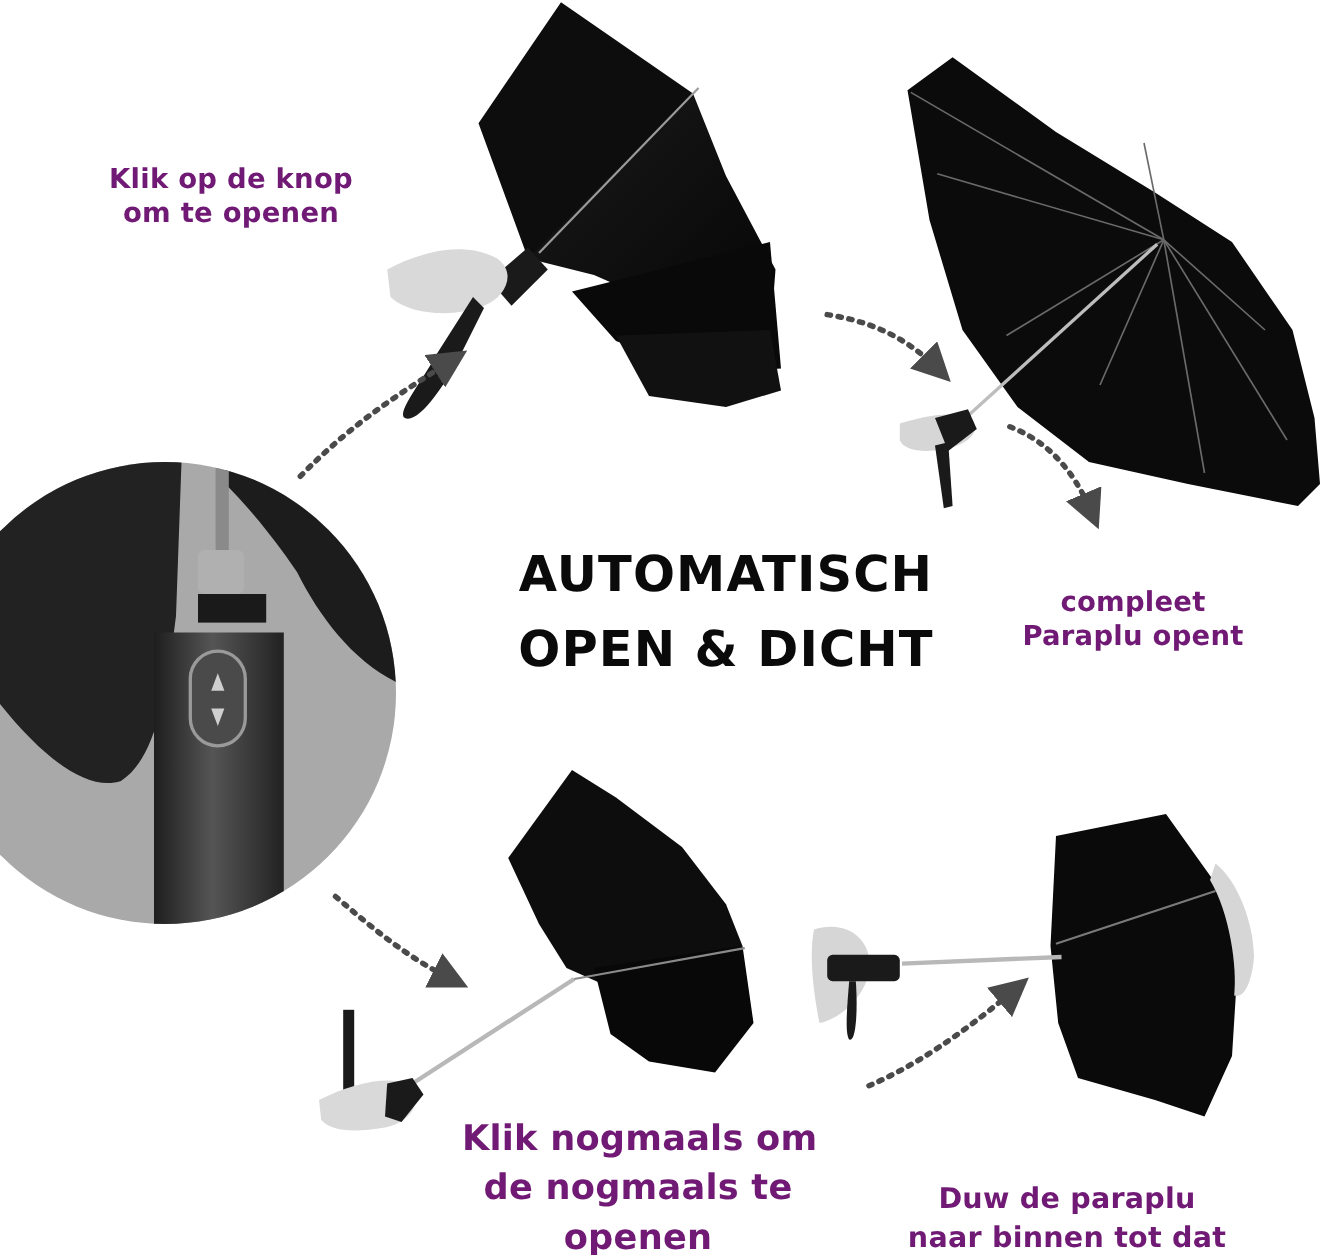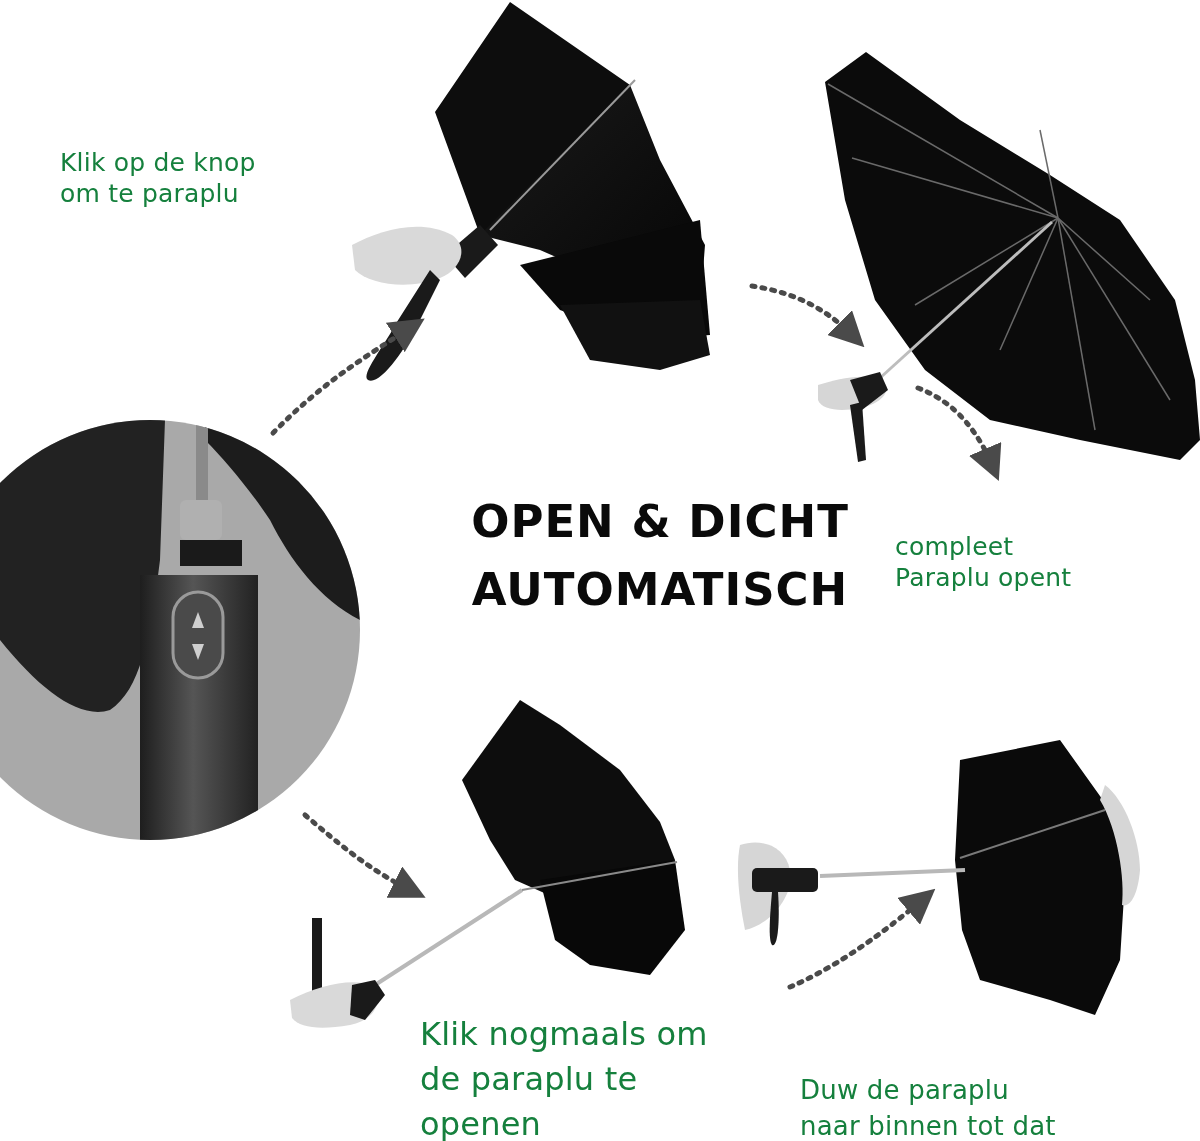--- a/index.html
+++ b/index.html
@@ -1,17 +1,17 @@
 <!DOCTYPE html>
 <html><head>
 <meta charset="utf-8">
 <style>
   html, body { margin: 0; padding: 0; background: #ffffff; }
   body { width: 1200px; height: 1141px; position: relative; overflow: hidden; font-family: "DejaVu Sans", "Liberation Sans", sans-serif; }
-  .caption { position: absolute; text-align: left; font-weight: normal; color: #15803d; line-height: 1.25; letter-spacing: 0.2px; }
+  .caption { position: absolute; text-align: center; font-weight: bold; color: #701a75; line-height: 1.25; letter-spacing: 0.2px; }
   .caption div { white-space: nowrap; }
   .cap-s { font-size: 25px; }
   .title { position: absolute; left: 440px; top: 488px; width: 440px; text-align: center; font-weight: bold; font-size: 45px; line-height: 1.5; color: #0a0a0a; letter-spacing: 1px; }
   .title div { white-space: nowrap; }
   svg.layer { position: absolute; left: 0; top: 0; }
 </style>
 </head>
 <body>
 
 <svg class="layer" width="1200" height="1141" viewBox="0 0 1200 1141">
@@ -105,35 +105,35 @@
     <path d="M273,433 C320,385 360,360 410,328" marker-end="url(#arrowHead)"></path>
     <path d="M752,286 C790,292 822,305 852,335" marker-end="url(#arrowHead)"></path>
     <path d="M918,388 C950,400 975,425 992,465" marker-end="url(#arrowHead)"></path>
     <path d="M305,815 C340,845 370,870 410,890" marker-end="url(#arrowHead)"></path>
     <path d="M790,987 C830,970 875,940 922,900" marker-end="url(#arrowHead)"></path>
   </g>
 </svg>
 
 <div class="caption cap-s" style="left:60px; top:147px; width:300px;">
   <div>Klik op de knop</div>
-  <div>om te paraplu</div>
+  <div>om te openen</div>
 </div>
 
 <div class="title">
+  <div>AUTOMATISCH</div>
   <div>OPEN &amp; DICHT</div>
-  <div>AUTOMATISCH</div>
 </div>
 
 <div class="caption cap-s" style="left:895px; top:531px; width:270px;">
   <div>compleet</div>
   <div>Paraplu opent</div>
 </div>
 
 <div class="caption" style="left:420px; top:1012px; width:320px; font-size:32px; line-height:1.4;">
   <div>Klik nogmaals om</div>
-  <div>de paraplu te</div>
+  <div>de nogmaals te</div>
   <div>openen</div>
 </div>
 
 <div class="caption" style="left:800px; top:1032px; width:340px; font-size:26px; line-height:1.4;margin-top:40px;">
   <div>Duw de paraplu</div>
   <div>naar binnen tot dat</div>
 </div>
 
 </body></html>

